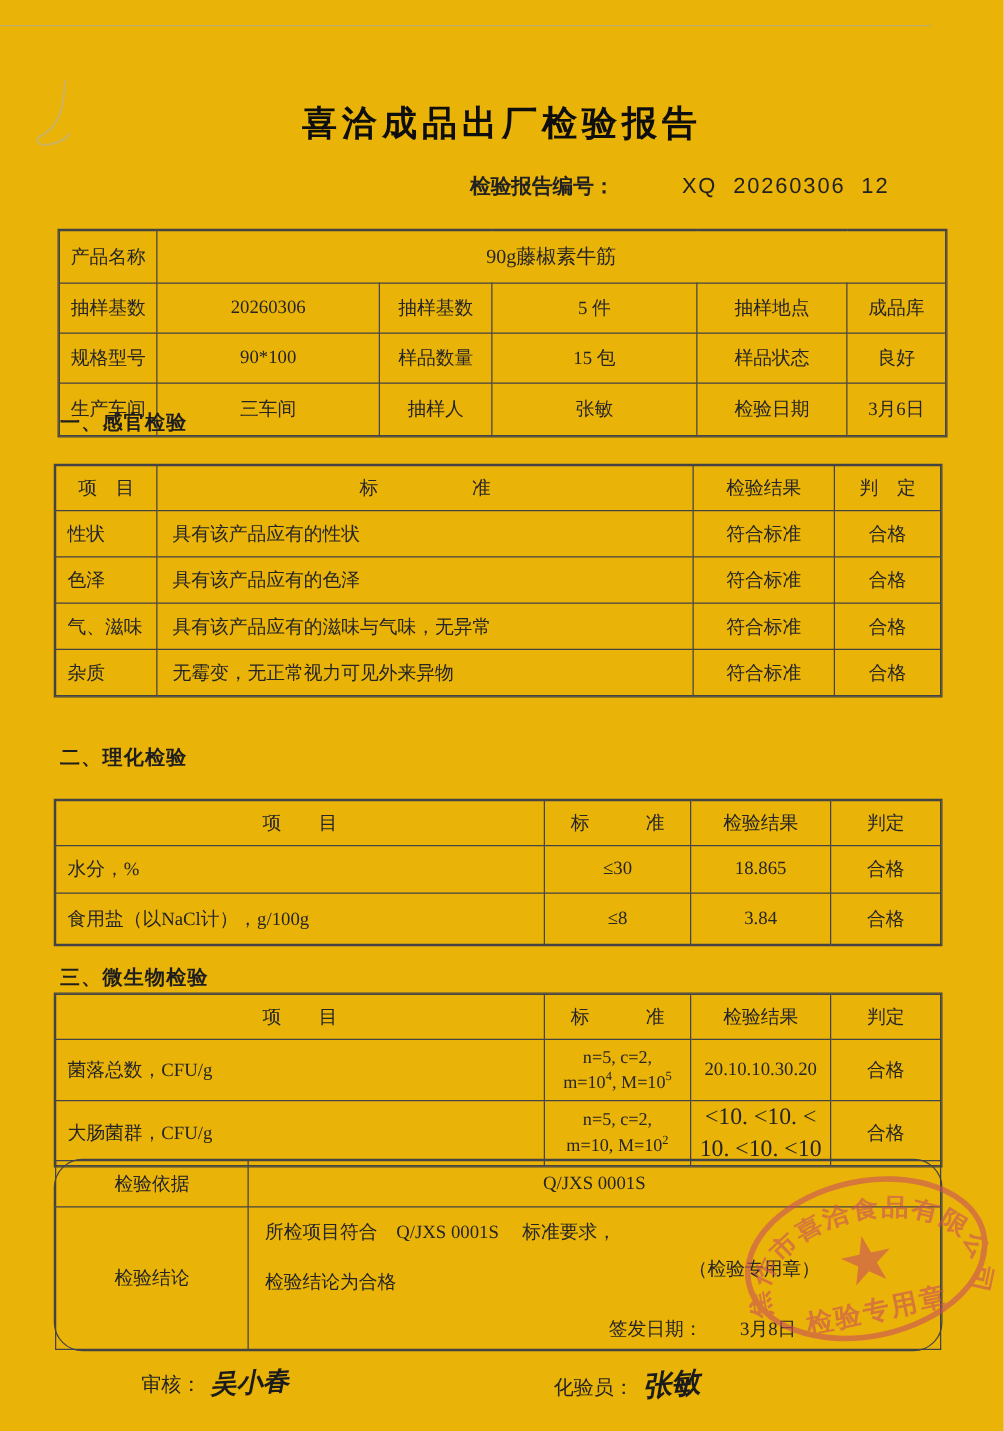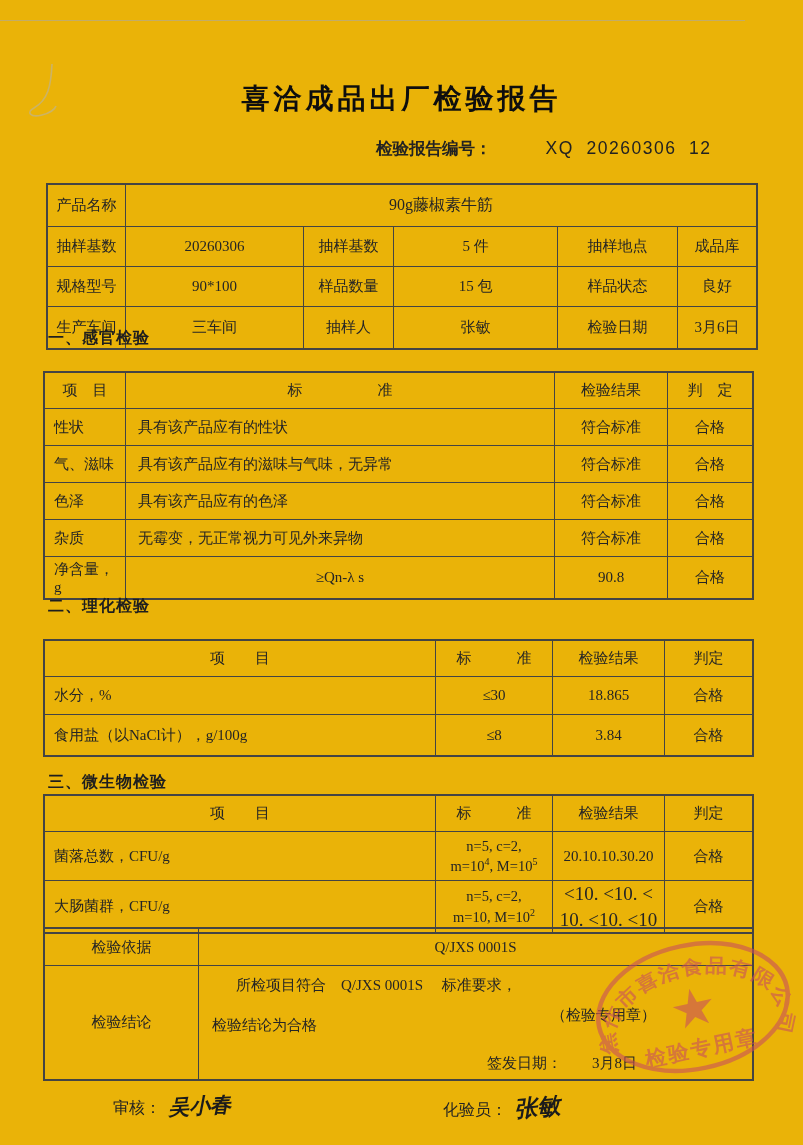--- a/index.html
+++ b/index.html
@@ -33,21 +33,21 @@
   }
   .outer { outline:0.5px solid #444; }
   td.l { text-align:left; padding-left:9px; }
   td.std-l { text-align:left; padding-left:12px;font-family:Liberation Mono, monospace; }
   .pre { white-space:pre;margin-top:14px; }
   sup { font-size:10px; line-height:0; }
   .std2 { font-size:14.5px; line-height:1.4; }
   .res2 { font-size:19px; line-height:1.35; }
   
   .concl-inner { position:relative; width:100%; height:113px; text-align:left; }
-  .c-line1 { position:absolute; left:13px; top:10px; white-space:pre;margin-left:24px; }
+  .c-line1 { position:absolute; left:13px; top:10px; white-space:pre; }
   .c-line2 { position:absolute; left:13px; top:50px; }
   .c-seal  { position:absolute; left:352px; top:40px; }
   .c-issue { position:absolute; left:288px; top:88px; }
   .c-issue .val { margin-left:30px; }
   
   .sig { position:absolute; font-size:16px; color:#232323; }
   .handwrite {
     display:inline-block; font-family:"DejaVu Sans",sans-serif; font-style:italic;
     font-weight:bold; color:#1b1b1b; transform:rotate(-3deg); margin-left:7px;
   }
@@ -130,41 +130,35 @@
       <td>检验结果</td>
       <td class="pre">判　定</td>
     </tr>
     <tr style="height:37px">
       <td class="l">性状</td>
       <td class="std-l">具有该产品应有的性状</td>
       <td>符合标准</td>
       <td>合格</td>
     </tr>
     <tr style="height:37px">
+      <td class="l">色泽</td>
+      <td class="std-l">具有该产品应有的色泽</td>
+      <td>符合标准</td>
+      <td>合格</td>
+    </tr>
+    <tr style="height:37px">
       <td class="l">气、滋味</td>
       <td class="std-l">具有该产品应有的滋味与气味，无异常</td>
       <td>符合标准</td>
       <td>合格</td>
     </tr>
     <tr style="height:37px">
-      <td class="l">色泽</td>
-      <td class="std-l">具有该产品应有的色泽</td>
-      <td>符合标准</td>
-      <td>合格</td>
-    </tr>
-    <tr style="height:37px">
       <td class="l">杂质</td>
       <td class="std-l">无霉变，无正常视力可见外来异物</td>
       <td>符合标准</td>
-      <td>合格</td>
-    </tr>
-    <tr style="height:42px">
-      <td class="l">净含量，g</td>
-      <td>≥Qn-λ s</td>
-      <td>90.8</td>
       <td>合格</td>
     </tr>
   </tbody>
     </table>
 
   <div class="sec-h" style="top:596px">二、理化检验</div>
   <table class="outer" style="left:44px; top:640px; width:708px;">
     <colgroup>
         <col style="width:391px">
         <col style="width:117px">
@@ -225,21 +219,21 @@
       </td>
       <td class="res2">
         <div>&lt;10. &lt;10. &lt;</div>
         <div>10. &lt;10. &lt;10</div>
       </td>
       <td>合格</td>
     </tr>
   </tbody>
     </table>
 
-  <table class="outer" style="left:44px; top:928px; width:708px;">
+  <table class="outer" style="left:44px; top:928px; width:708px;border-radius:22px;">
     <colgroup>
         <col style="width:154px">
         <col style="width:554px">
       </colgroup>
     <tbody>
         <tr style="height:37px">
       <td>检验依据</td>
       <td>Q/JXS 0001S</td>
     </tr>
     <tr style="height:113px">

